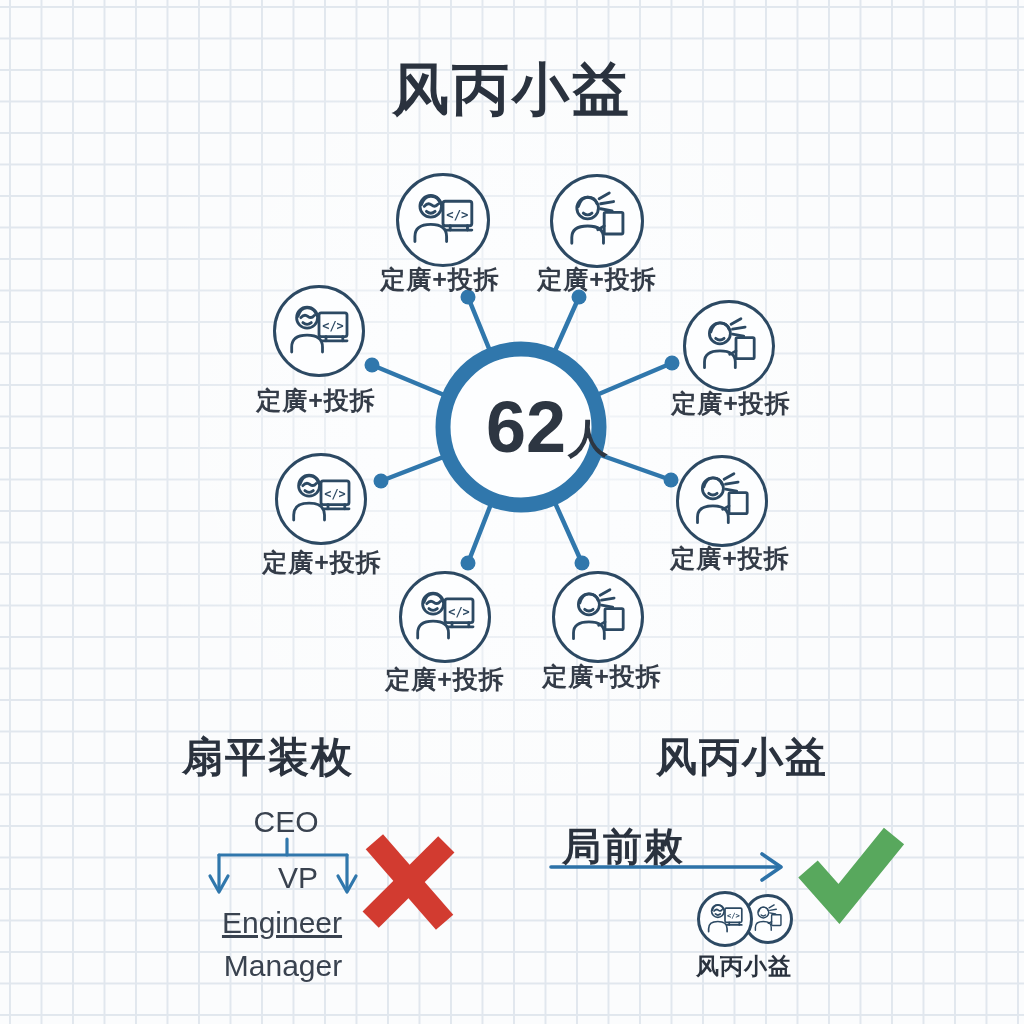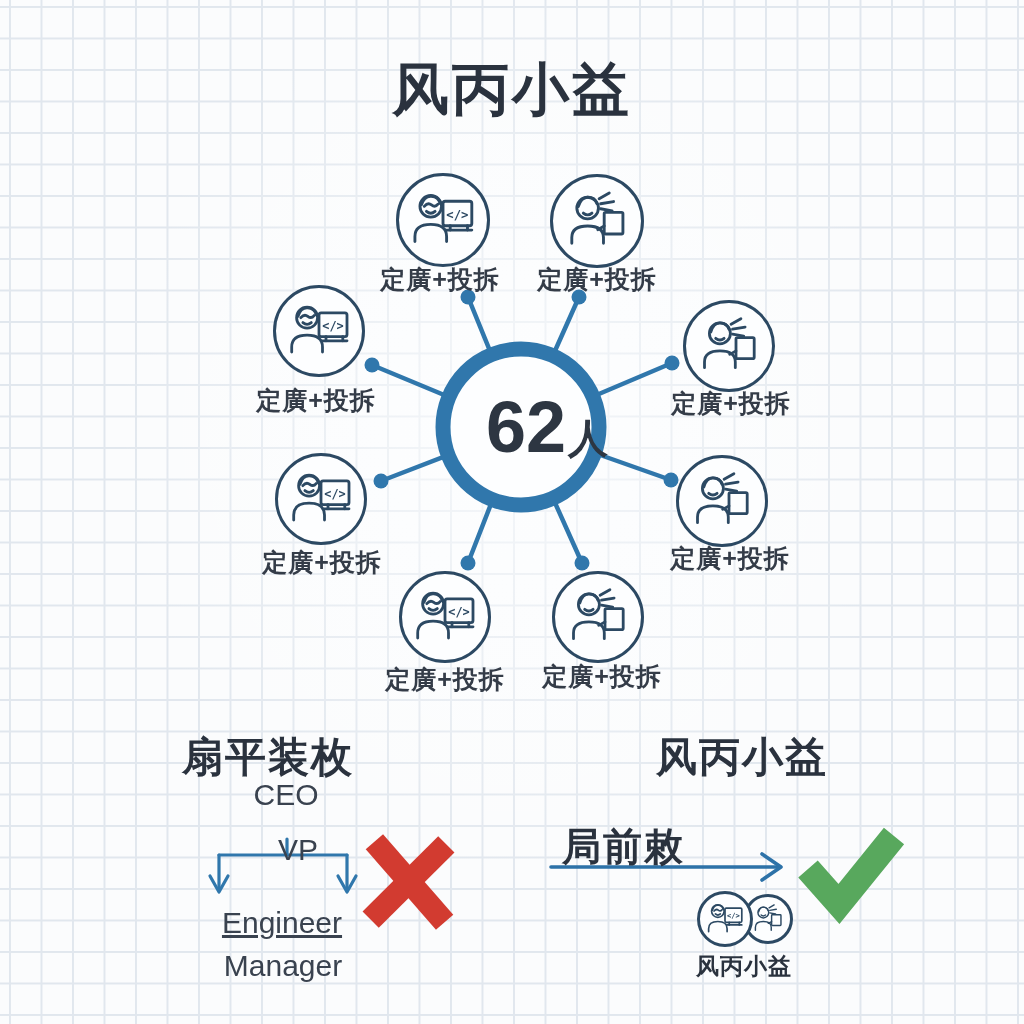--- a/index.html
+++ b/index.html
@@ -190,22 +190,22 @@
   <div class="node-label" style="left:730px;top:542px;">定廣+投拆</div>
   <div class="node-label" style="left:445px;top:663px;">定廣+投拆</div>
   <div class="node-label" style="left:602px;top:660px;">定廣+投拆</div>
 
   <div class="center-label">
     <span class="num">62</span>
     <span class="unit">人</span>
   </div>
 
   <div class="section-heading" style="left:268px;top:730px;">扇平装枚</div>
-  <div class="level-text" style="left:286px;top:778px;text-align:right;">CEO</div>
-  <div class="level-text" style="left:298px;top:833px;">VP</div>
+  <div class="level-text" style="left:286px;top:805px;text-align:right;">CEO</div>
+  <div class="level-text" style="left:298px;top:861px;">VP</div>
   <div class="level-text" style="left:283px;top:949px;">Manager</div>
   <div class="level-text" style="left:282px;top:906px;text-decoration:underline;">Engineer</div>
 
   <div class="section-heading" style="left:742px;top:730px;">风丙小益</div>
   <div class="flat-lead" style="left:562px;top:820px;">局前敕</div>
 
   <div class="mini-circle" style="left:743px;top:894px;width:50px;height:50px;z-index:2;">
     <svg width="36" height="36">
         <use href="#sym-tablet"></use>
       </svg>

